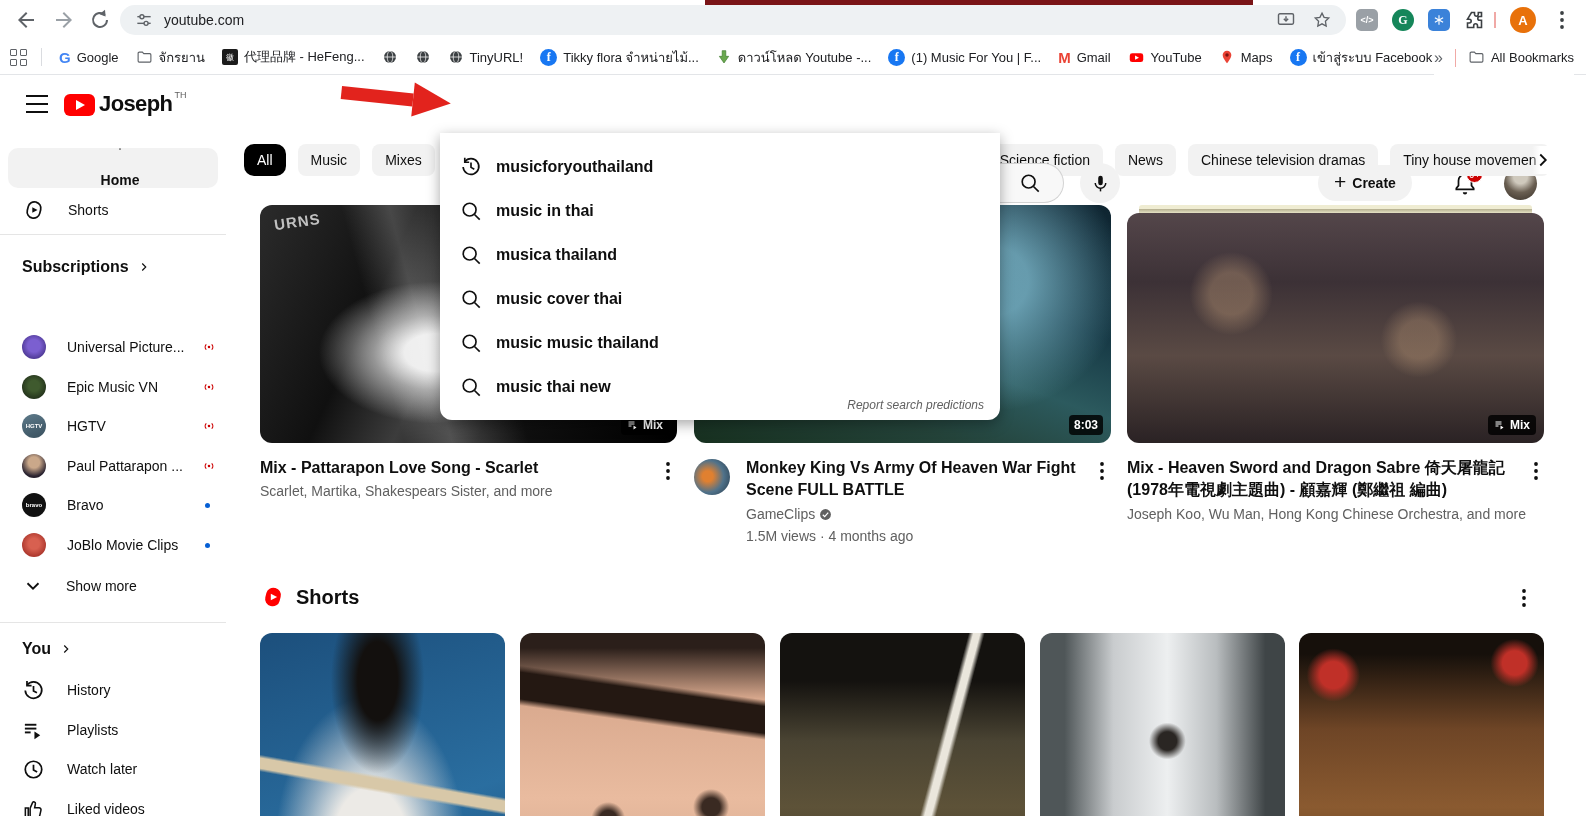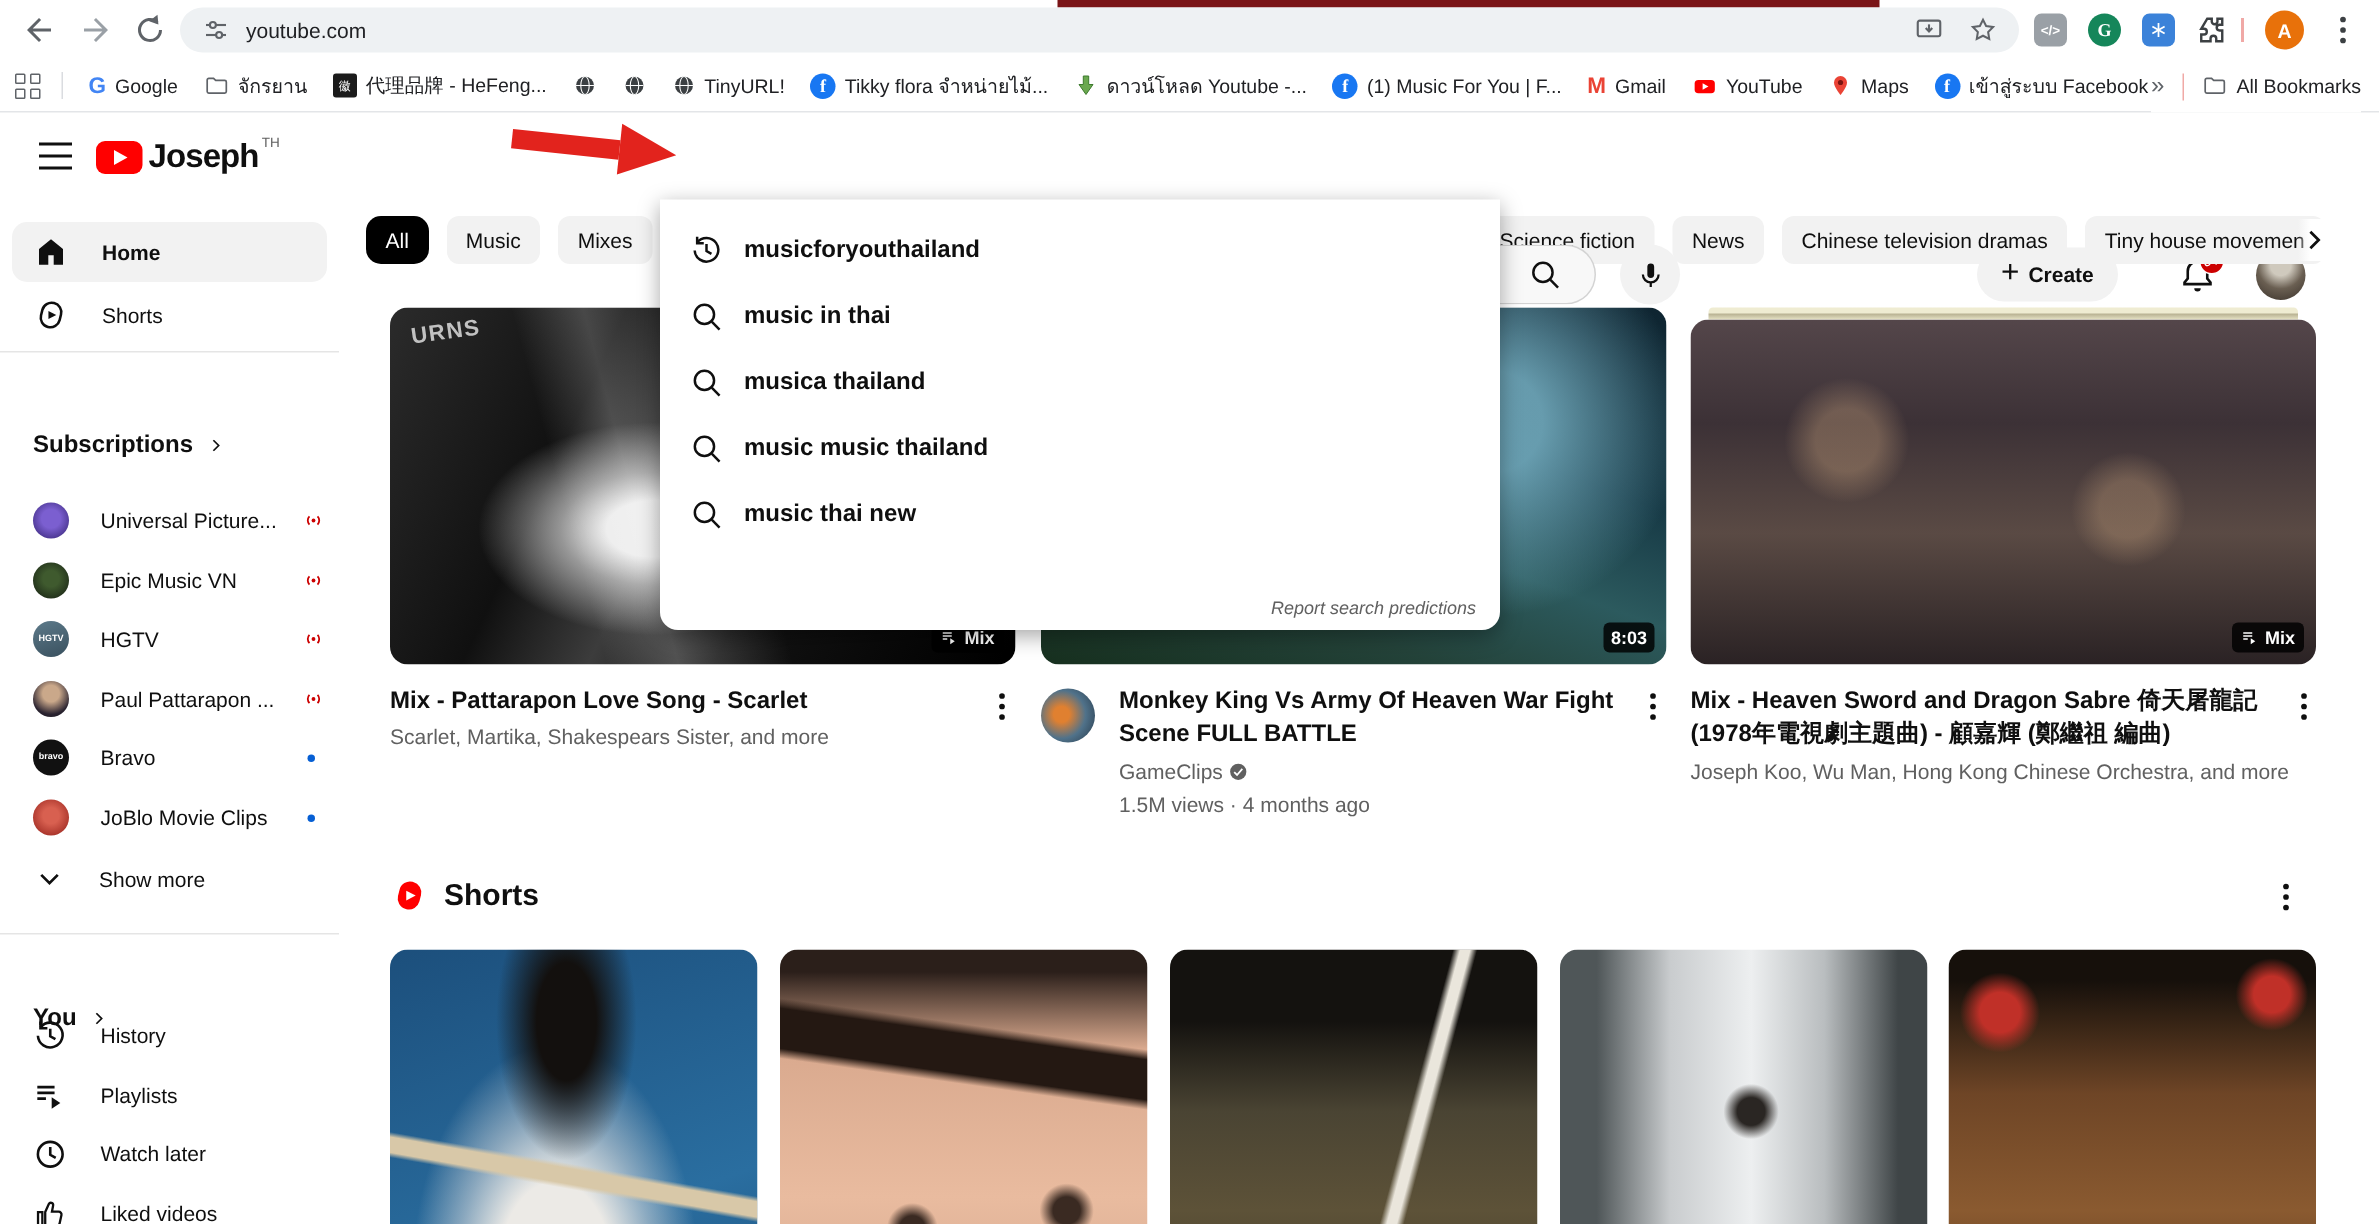--- a/index.html
+++ b/index.html
@@ -68,24 +68,24 @@
   #bell-badge { position:absolute; left:1466px; top:88px; min-width:17px; height:17px; border-radius:9px;
     background:#c00; border:1px solid #fff; color:#fff; font-size:10px; display:flex; align-items:center;
     justify-content:center; padding:0 2px; }
   #user-avatar { position:absolute; left:1504px; top:89px; width:33px; height:33px; border-radius:50%;
     background:radial-gradient(circle at 50% 30%, #cfc9bd 0 24%, #6a5f52 55%, #372f28 100%); cursor:pointer; }
 
   
   #sidebar { position:absolute; left:0; top:134px; width:226px; height:682px; background:#fff; }
   .sb-row { position:absolute; left:8px; width:210px; height:40px; border-radius:10px; display:flex;
     align-items:center; gap:22px; padding-left:14px; font-size:14px; cursor:pointer; }
-  .sb-row.active { background:#f2f2f2; font-weight:bold; }
+  .sb-row.active { background:#f2f2f2; font-weight:bold;flex-direction:column; }
   .sb-div { position:absolute; left:0; width:226px; height:1px; background:#e5e5e5; }
   .sb-head { position:absolute; left:22px; font-size:16px; font-weight:bold; display:flex; align-items:center;
-    gap:8px; cursor:pointer;margin-top:30px; }
+    gap:8px; cursor:pointer; }
   .ch-row { position:absolute; left:8px; width:210px; height:38px; display:flex; align-items:center;
     padding-left:14px; font-size:14px; cursor:pointer; }
   .ch-av { width:24px; height:24px; border-radius:50%; margin-right:21px; flex:none; display:flex;
     align-items:center; justify-content:center; color:#fff; font-size:6px; font-weight:bold; }
   .ch-name { flex:1; white-space:nowrap; overflow:hidden; }
   .live-ic { color:#c00; flex:none; }
   .blue-dot { width:5px; height:5px; border-radius:50%; background:#065fd4; flex:none; margin-right:8px; }
 
   
   #chips { position:absolute; left:244px; top:144px; width:1320px; height:32px; display:flex; gap:12px; z-index:5; }
@@ -660,22 +660,28 @@
   <div class="sug">
     <svg class="ic" width="22" height="22">
         <use href="#s-mag"></use>
       </svg>
     <span>musica thailand</span>
   </div>
   <div class="sug">
     <svg class="ic" width="22" height="22">
         <use href="#s-mag"></use>
       </svg>
-    <span>music music thailand</span>
+    <span>music cover thai</span>
   </div>
   <div class="sug">
     <svg class="ic" width="22" height="22">
         <use href="#s-mag"></use>
       </svg>
+    <span>music music thailand</span>
+  </div>
+  <div class="sug">
+    <svg class="ic" width="22" height="22">
+        <use href="#s-mag"></use>
+      </svg>
     <span>music thai new</span>
   </div>
   <div id="report">Report search predictions</div>
 </div>
 
 </body></html>

